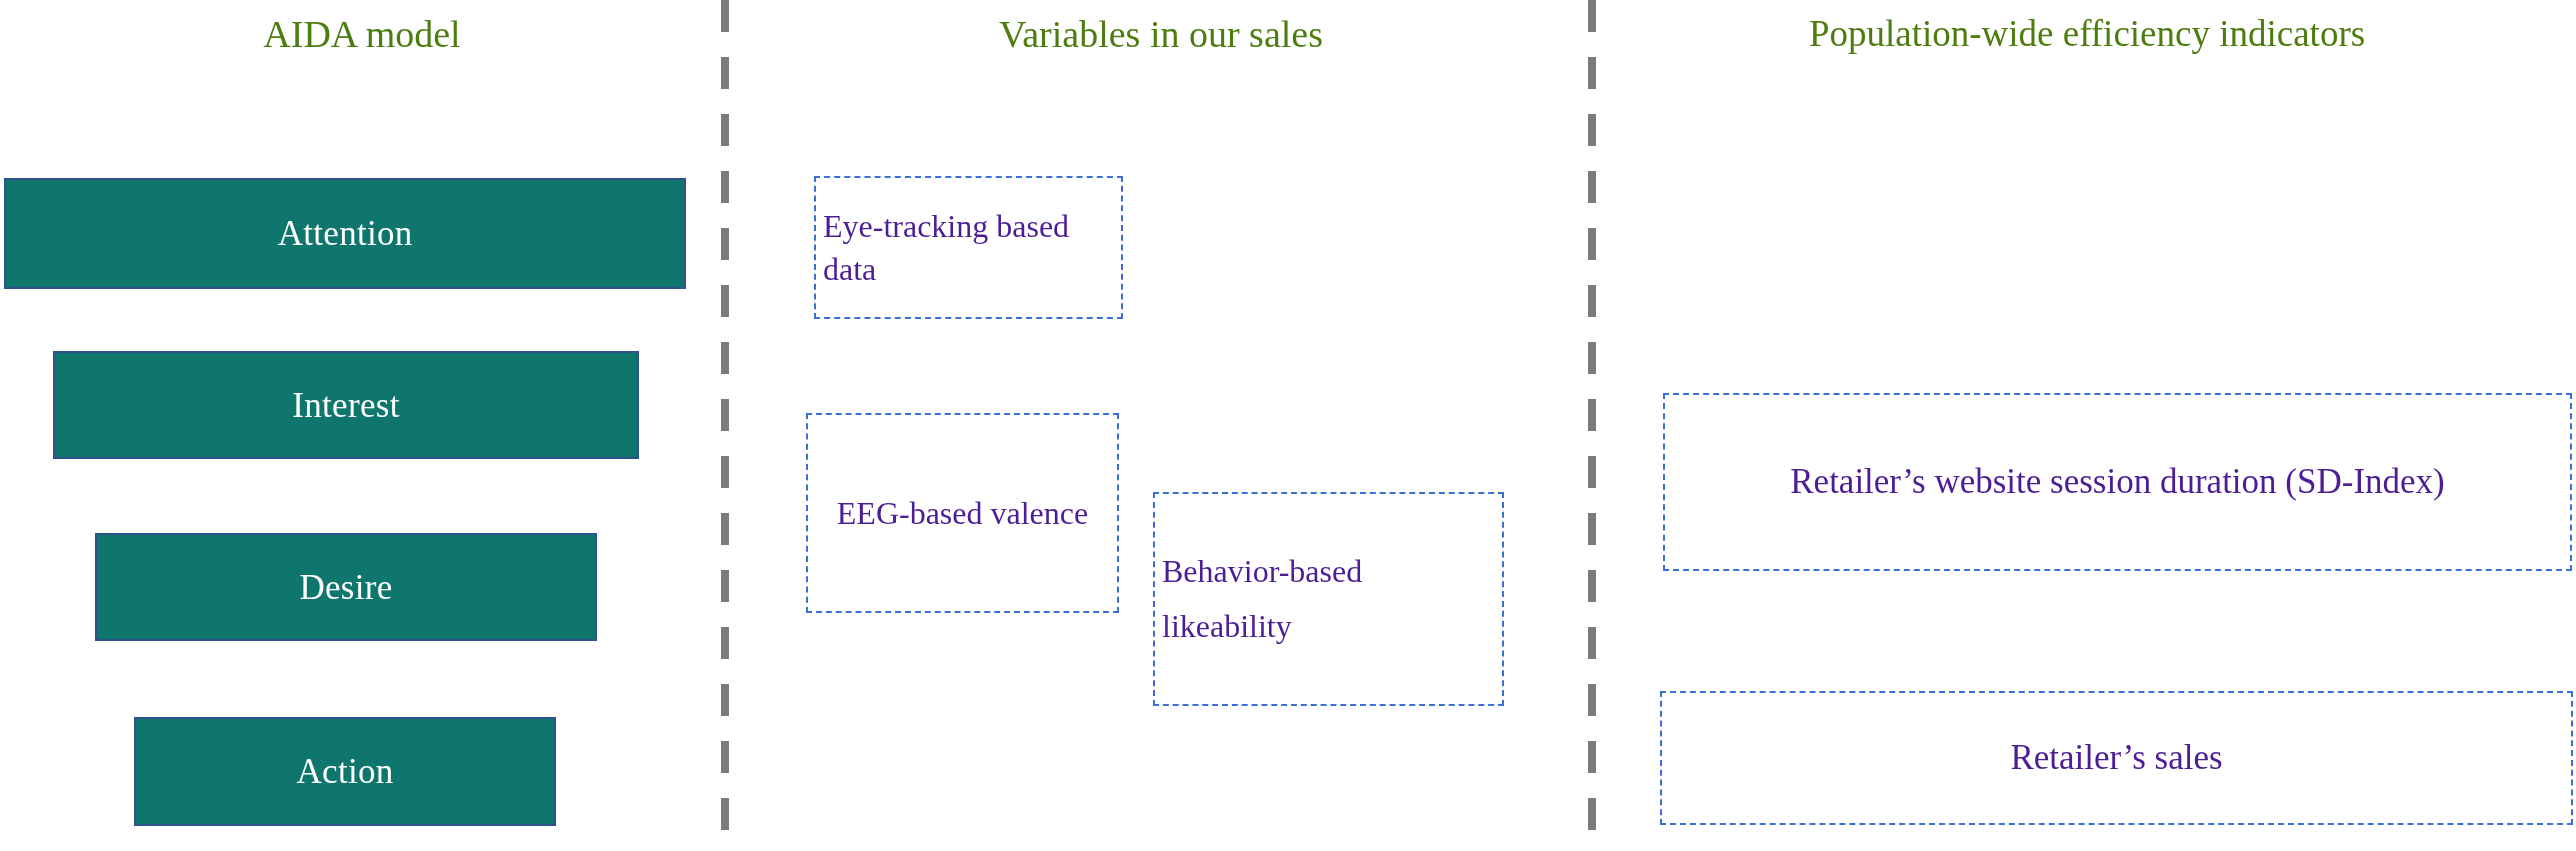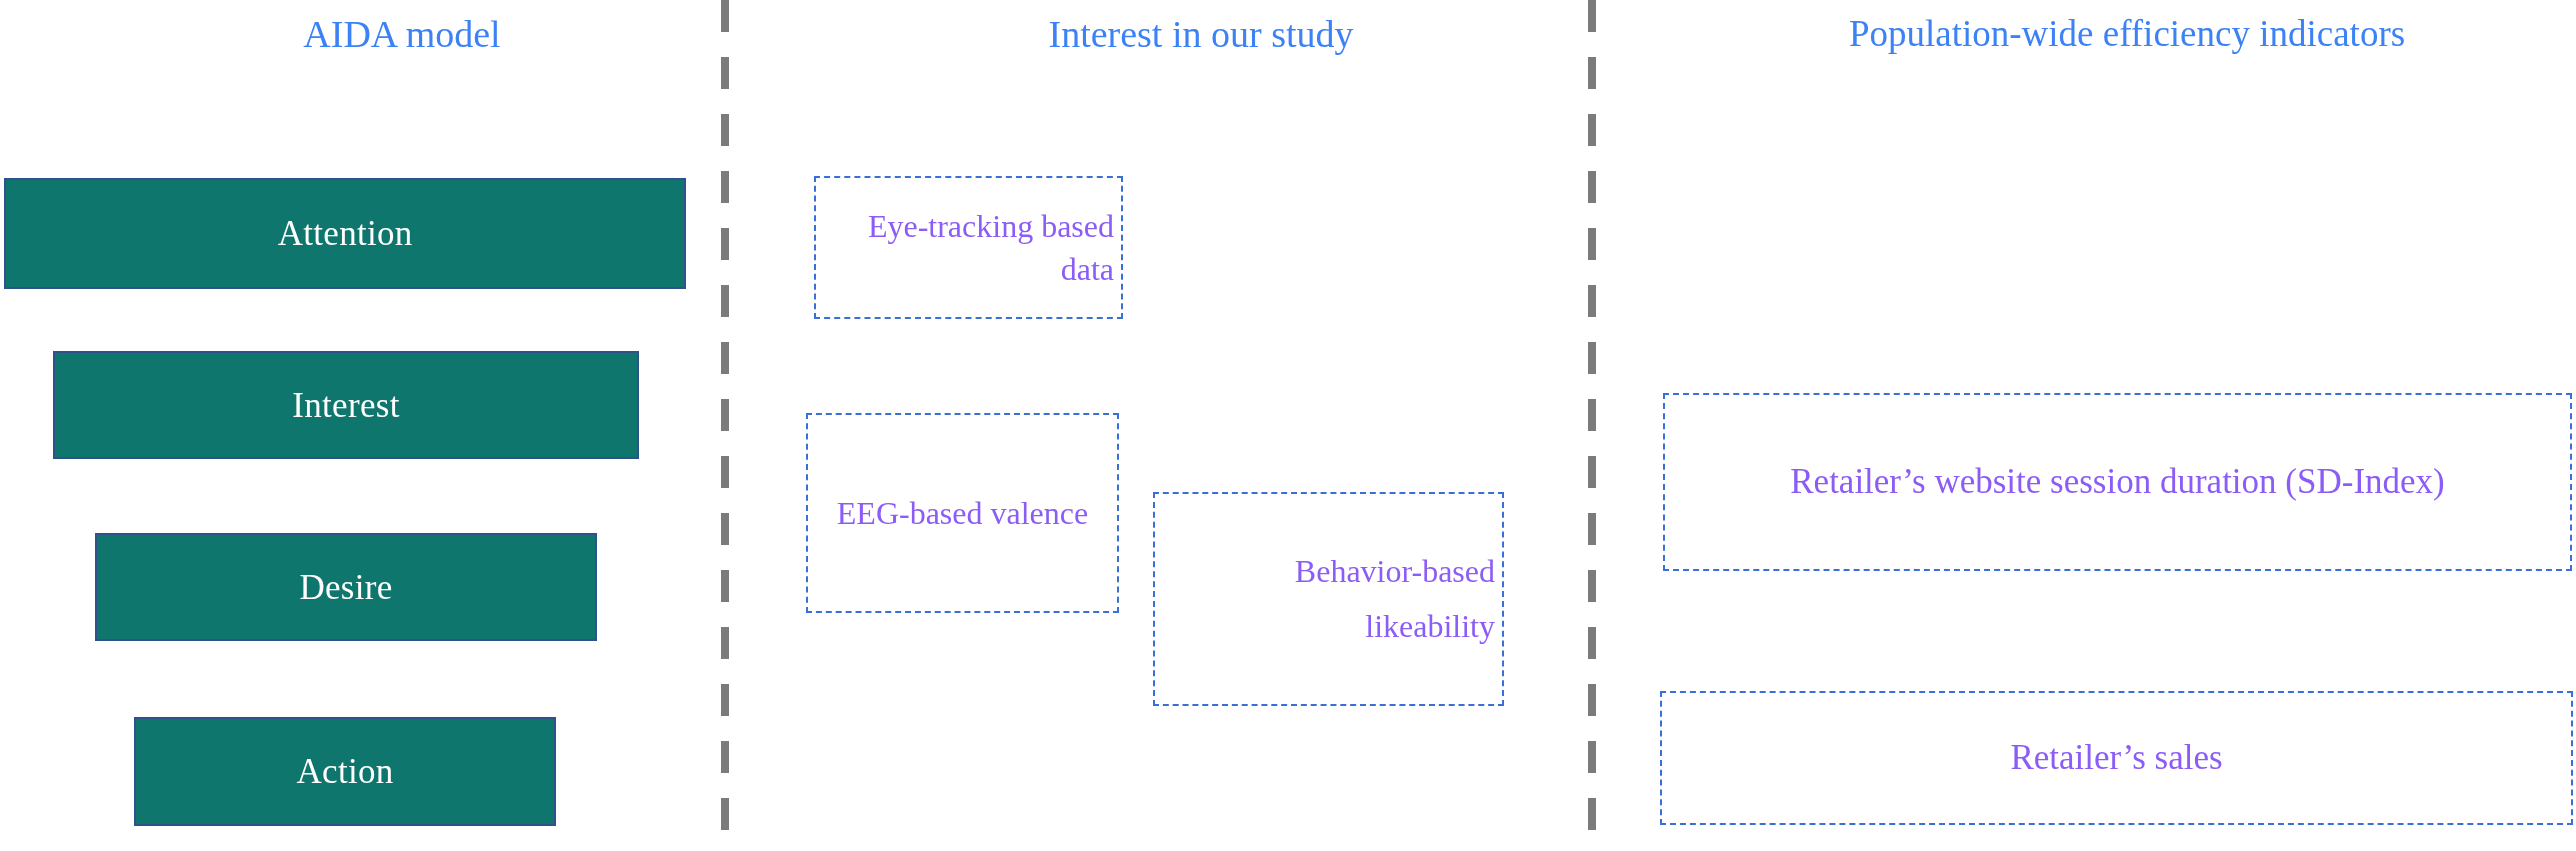--- a/index.html
+++ b/index.html
@@ -17,27 +17,26 @@
     width: 2576px;
     height: 852px;
     background: #ffffff;
     overflow: hidden;
   }
 
   
   .col-header {
     position: absolute;
     text-align: center;
-    color: #3b82f6;
+    color: #4d7c0f;
     font-family: "Liberation Serif", "DejaVu Serif", serif;
     font-size: 38px;
     line-height: 42px;
     font-weight: 400;
     white-space: nowrap;
-    margin-left: 40px;
   }
   #hdr-aida      { left: 0px;    top: 12.6px; width: 724px; }
   #hdr-variables { left: 731px; top: 12.6px; width: 860px; }
   #hdr-population{ left: 1598px; top: 12.6px; width: 978px; font-size: 37px; }
 
   
   .divider {
     position: absolute;
     top: 0px;
     width: 7.7px;
@@ -74,22 +73,22 @@
 
   
   .dd-box {
     position: absolute;
     box-sizing: border-box;
     background: #ffffff;
     border: 2.8px dashed #3A6FD8;
     display: flex;
     align-items: center;
     justify-content: center;
-    text-align: right;
-    color: #8b5cf6;
+    text-align: left;
+    color: #4c1d95;
     font-family: "Liberation Serif", "DejaVu Serif", serif;
     font-size: 32px;
     line-height: 43px;
     padding: 2.8px 7px;
   }
   
   #box-eyetracking { left: 814px; top: 176px; width: 309px; height: 143px; }
   #box-engagement  { left: 1211px; top: 232px; width: 358px; height: 234px; }
   #box-valence     { left: 806px; top: 413px; width: 313px; height: 200px; }
   #box-likeability { left: 1153px; top: 492px; width: 351px; height: 214px;
@@ -105,21 +104,21 @@
   }
   .box-text { display: block; }
 </style>
 </head>
 <body>
 
 <div id="canvas">
 
   <div class="col-header" id="hdr-aida">AIDA model</div>
 
-  <div class="col-header" id="hdr-variables">Interest in our study</div>
+  <div class="col-header" id="hdr-variables">Variables in our sales</div>
 
   <div class="col-header" id="hdr-population">Population-wide efficiency indicators</div>
 
   <div class="divider" id="divider-1"></div>
   <div class="divider" id="divider-2"></div>
 
   <div class="aida-bar" id="bar-attention">
     <span class="box-text">Attention</span>
   </div>
 

